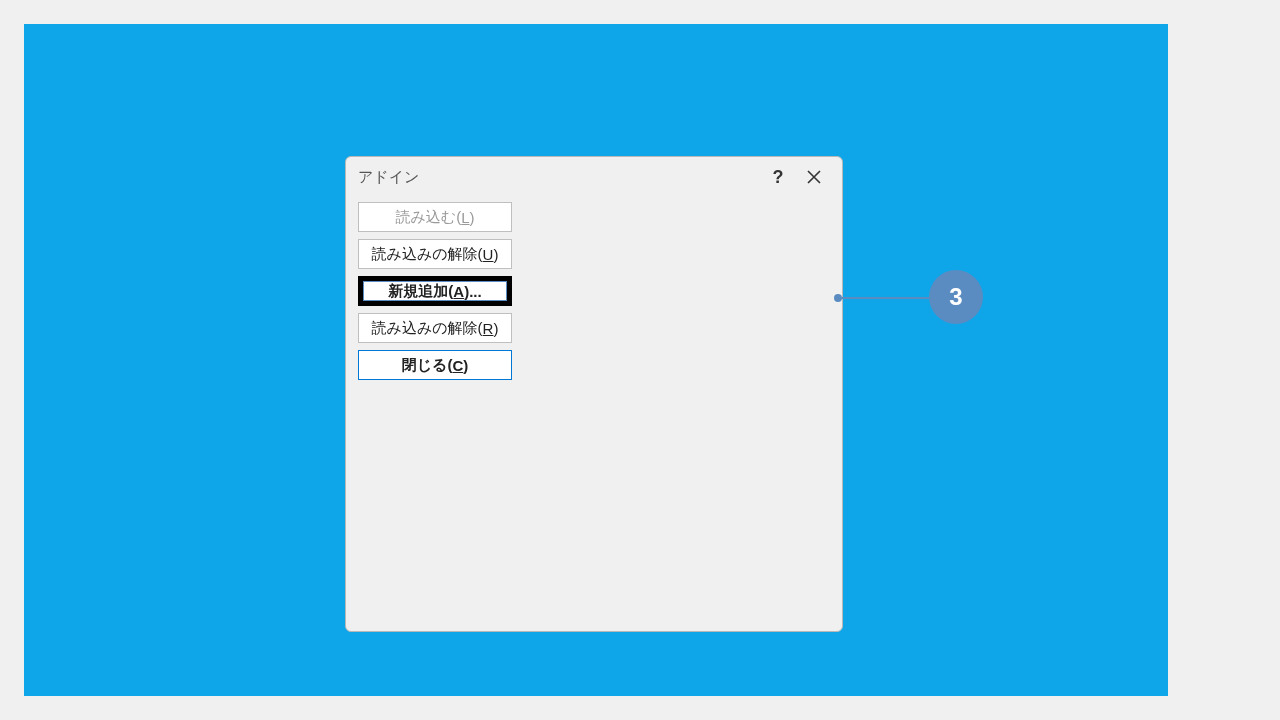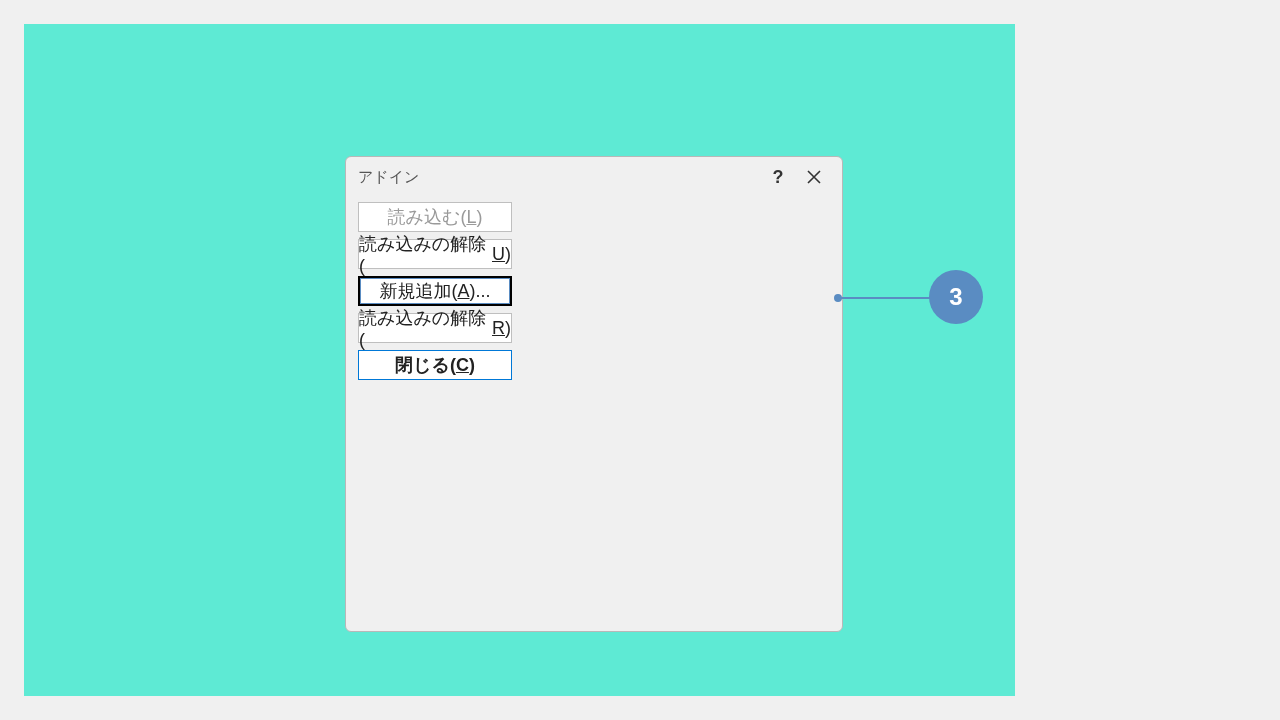--- a/index.html
+++ b/index.html
@@ -7,23 +7,23 @@
       width: 1280px;
       height: 720px;
       background: #f0f0f0;
       font-family: "Yu Gothic UI", "Meiryo", sans-serif;
       position: relative;
     }
     .canvas {
       position: absolute;
       left: 24px;
       top: 24px;
-      width: 991px;
+      width: 1144px;
       height: 672px;
-      background: #5eead4;
+      background: #0ea5e9;
     }
     .dialog {
       position: absolute;
       left: 321px;
       top: 132px;
       width: 498px;
       height: 476px;
       background: #f0f0f0;
       border: 1px solid #b8b8b8;
       border-radius: 6px;
@@ -82,31 +82,32 @@
       width: 154px;
       display: flex;
       flex-direction: column;
       gap: 7px;
       padding-top: 1px;
     }
     .btn {
       height: 30px;
       background: #ffffff;
       border: 1px solid #bfbfbf;
-      font-size: 18px;
+      font-size: 15px;
       color: #222;
       cursor: pointer;
       display: flex;
       align-items: center;
       justify-content: center;
     }
     .btn.disabled { color: #9a9a9a; }
     .btn.highlighted {
-      border: 2px solid #000000;
+      border: 5px solid #000000;
       box-shadow: 0 0 0 1px #5a8cc2 inset;
+      font-weight: bold;
     }
     .btn.default-btn { border: 1px solid #0078d7; font-weight: bold; }
     .callout-line {
       position: absolute;
       left: 812px;
       top: 273px;
       width: 95px;
       height: 2px;
       background: #5a8cc2;
     }

